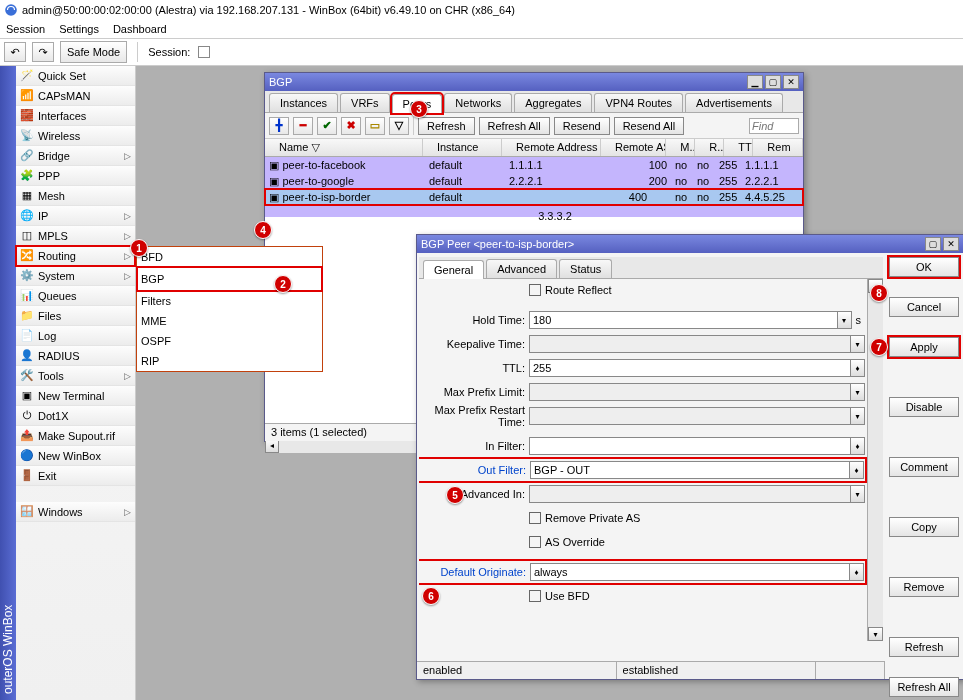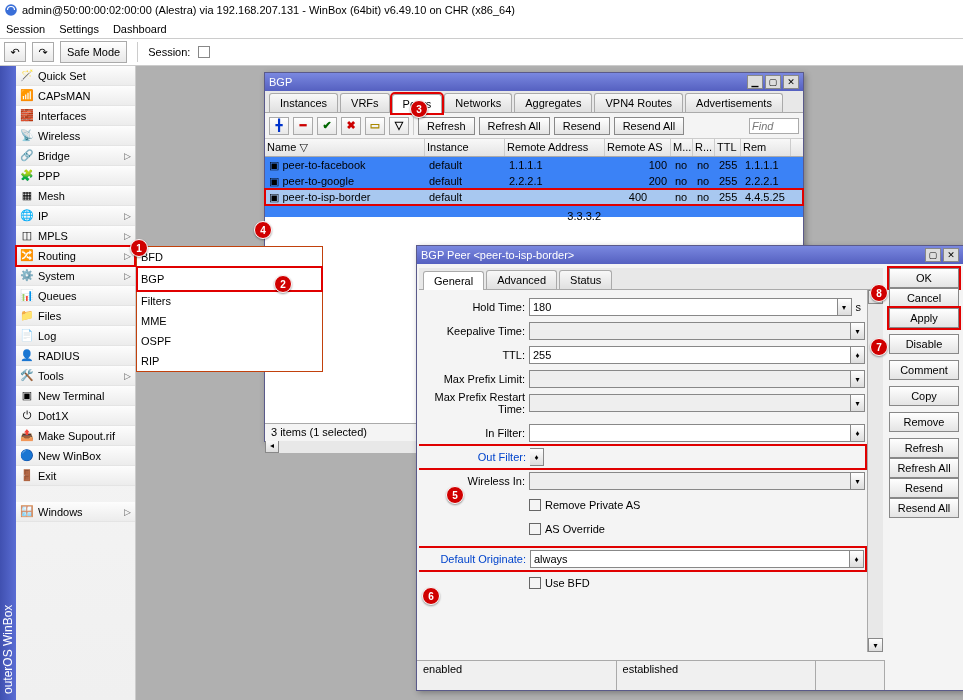--- a/index.html
+++ b/index.html
@@ -31,40 +31,40 @@
   .bgp-win { left:128px; top:6px; width:540px; height:370px;}
   .tabs { display:flex; border-bottom:1px solid #aaa; background:#e8e8e8; height:22px; align-items:flex-end; padding-left:4px;}
   .tab { padding:3px 10px; border:1px solid #aaa; border-bottom:none; background:linear-gradient(#f8f8f8,#e0e0e0); margin-right:2px; border-radius:3px 3px 0 0;}
   .tab.active { background:#fff; position:relative; top:1px;}
   .tab.hl { outline:2px solid #e00000;}
   .tbrow { height:26px; display:flex; align-items:center; padding:0 4px; border-bottom:1px solid #ccc; gap:4px; background:#f4f4f4;}
   .tbrow .sq { width:20px; height:18px; border:1px solid #aaa; background:linear-gradient(#fff,#e8e8e8); display:flex; align-items:center; justify-content:center; font-weight:bold;}
   .btn { border:1px solid #888; background:linear-gradient(#fff,#e4e4e4); padding:2px 8px;}
   .find { width:50px; border:1px solid #aaa; padding:1px 2px; font-style:italic; color:#888; margin-left:auto;}
   .grid-head { display:flex; height:18px; background:linear-gradient(#f8f8f8,#e4e4e4); border-bottom:1px solid #aaa;}
-  .gh { border-right:1px solid #ccc; padding:2px 2px; overflow:hidden; white-space:nowrap;}
-  .grid-body { background:#3b82f6; height:60px;}
+  .gh { border-right:1px solid #ccc; padding:2px 14px; overflow:hidden; white-space:nowrap;}
+  .grid-body { background:#c4b5fd; height:60px;}
   .gr { display:flex; height:16px; align-items:center;}
   .gr.sel { background:#a8c8f0; outline:2px solid #e00000; outline-offset:-1px;}
   .gc { padding:0 4px; overflow:hidden; white-space:nowrap; font-size:11px;}
   .status { position:absolute; bottom:0; left:0; right:0; height:18px; border-top:1px solid #aaa; padding:2px 6px; background:#f4f4f4;}
-  .peer-win { left:280px; top:168px; width:548px; height:446px; z-index:20;margin-top:11px;}
+  .peer-win { left:280px; top:168px; width:548px; height:446px; z-index:20;}
   .peer-body { display:flex; height:calc(100% - 18px);}
   .peer-main { flex:1; padding:4px 2px 20px 2px; position:relative;}
-  .peer-side { width:78px; padding:4px; background:#f4f4f4; display:flex; flex-direction:column; gap:0;}
+  .peer-side { width:78px; padding:4px; background:#f4f4f4; display:flex; flex-direction:column; gap:20px;}
   .peer-side .btn { width:100%; text-align:center; padding:3px 2px; font-size:11px;}
   .peer-side .btn.hl { outline:2px solid #e00000;}
   .frow { display:flex; align-items:center; height:22px; margin-bottom:2px;}
   .flab { width:110px; text-align:right; padding-right:4px;}
   .flab.blue { color:#0044cc;}
   .finp { flex:1; height:18px; border:1px solid #888; background:#fff; padding:1px 3px; display:flex; align-items:center;}
   .frow.hl { outline:2px solid #e00000; padding:1px;}
   .fdd { width:14px; height:18px; border:1px solid #888; border-left:none; background:linear-gradient(#fff,#ddd); display:flex;align-items:center;justify-content:center;font-size:8px;}
   .chk { width:12px; height:12px; border:1px solid #666; margin-right:4px; display:inline-block;}
-  .peer-status { position:absolute; bottom:0; left:0; right:0; height:30px; border-top:1px solid #aaa; display:flex; background:#f0f0f0;}
+  .peer-status { position:absolute; bottom:0; left:0; right:0; height:18px; border-top:1px solid #aaa; display:flex; background:#f0f0f0;}
   .peer-status div { flex:1; border-right:1px solid #aaa; padding:2px 6px;}
   .badge { position:absolute; width:18px; height:18px; border-radius:50%; background:#d00000; color:#fff; display:flex; align-items:center; justify-content:center; font-size:10px; font-weight:bold; z-index:100; border:1px solid #fff; box-shadow:0 1px 2px rgba(0,0,0,.4);}
   .scroll-v { width:16px; background:#e8e8e8; border-left:1px solid #aaa; position:relative;}
   .scroll-v .up, .scroll-v .dn { height:14px; background:linear-gradient(#fff,#ddd); border:1px solid #888; display:flex;align-items:center;justify-content:center;font-size:8px;}
   .scroll-v .dn { position:absolute; bottom:0; width:100%;}
   .scroll-h { height:16px; background:#e8e8e8; border-top:1px solid #aaa; display:flex;}
   .scroll-h .lt, .scroll-h .rt { width:14px; border:1px solid #888; background:linear-gradient(#fff,#ddd); display:flex;align-items:center;justify-content:center;font-size:8px;}
   .peer-form-wrap { display:flex; height:calc(100% - 40px);}
   .peer-form { flex:1; overflow:hidden; padding-right:2px;}
 </style>
@@ -278,21 +278,21 @@
             <div class="gc" style="width: 100px; text-align: left;">2.2.2.1</div>
             <div class="gc" style="width: 66px; text-align: right;">200</div>
             <div class="gc" style="width: 22px; text-align: left;">no</div>
             <div class="gc" style="width: 22px; text-align: left;">no</div>
             <div class="gc" style="width: 26px; text-align: right;">255</div>
             <div class="gc" style="width: 50px; text-align: left;">2.2.2.1</div>
           </div>
           <div class="gr sel">
             <div class="gc" style="width: 160px; text-align: left;">▣ peer-to-isp-border</div>
             <div class="gc" style="width: 80px; text-align: left;">default</div>
-            <div class="gc" style="width: 100px; text-align: right; margin-top: 37px;">3.3.3.2</div>
+            <div class="gc" style="width: 100px; text-align: center; margin-top: 37px;">3.3.3.2</div>
             <div class="gc" style="width: 66px; text-align: center;">400</div>
             <div class="gc" style="width: 22px; text-align: left;">no</div>
             <div class="gc" style="width: 22px; text-align: left;">no</div>
             <div class="gc" style="width: 26px; text-align: right;">255</div>
             <div class="gc" style="width: 50px; text-align: left;">4.4.5.25</div>
           </div>
         </div>
       <div style="flex:1;background:#fff;height:220px;"></div>
       <div class="scroll-h">
           <div class="lt">◂</div>
@@ -312,20 +312,27 @@
       </div>
       <div class="peer-body">
         <div class="peer-main">
           <div class="tabs" id="peer-tabs" style="border-bottom:1px solid #aaa;">
               <div class="tab active">General</div>
               <div class="tab">Advanced</div>
               <div class="tab">Status</div>
             </div>
           <div class="peer-form-wrap">
             <div class="peer-form">
+              <div class="frow">
+                  <div class="flab"></div>
+                  <div style="flex:1;display:flex;align-items:center;">
+                    <span class="chk"></span>
+                    <span>Route Reflect</span>
+                  </div>
+                </div>
               <div style="height:6px"></div>
               <div class="frow">
                   <div class="flab">Hold Time:</div>
                   <div class="finp">180</div>
                   <div class="fdd">▾</div>
                   <div style="padding:0 4px">s</div>
                 </div>
               <div class="frow">
                   <div class="flab">Keepalive Time:</div>
                   <div class="finp" style="background:#eee"></div>
@@ -347,24 +354,25 @@
                   <div class="fdd">▾</div>
                 </div>
               <div style="height:6px"></div>
               <div class="frow">
                   <div class="flab">In Filter:</div>
                   <div class="finp"></div>
                   <div class="fdd">♦</div>
                 </div>
               <div class="frow hl">
                   <div class="flab blue">Out Filter:</div>
+                  <div class="finp">BGP - OUT</div>
                   <div class="fdd">♦</div>
                 </div>
               <div class="frow">
-                  <div class="flab">Wireless In:</div>
+                  <div class="flab">Advanced In:</div>
                   <div class="finp" style="background:#eee"></div>
                   <div class="fdd">▾</div>
                 </div>
               <div class="frow">
                   <div class="flab"></div>
                   <div style="flex:1;display:flex;align-items:center;">
                     <span class="chk"></span>
                     <span>Remove Private AS</span>
                   </div>
                 </div>

